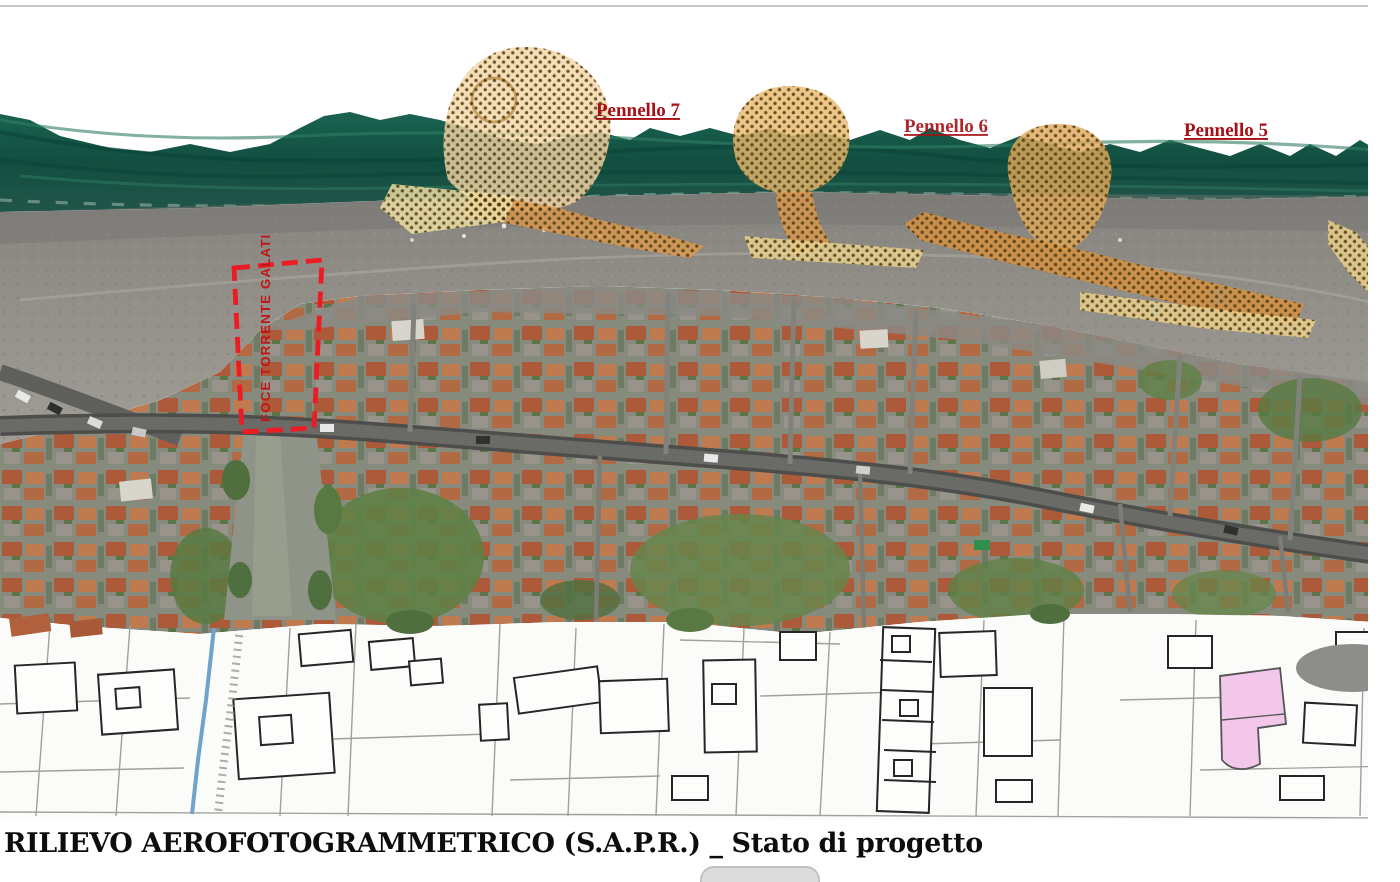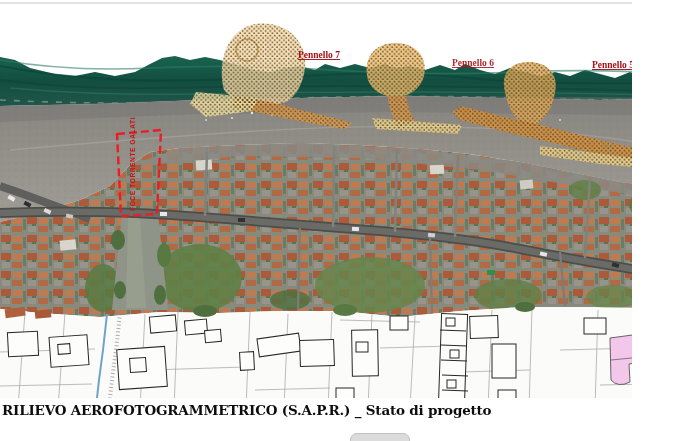--- a/index.html
+++ b/index.html
@@ -1,19 +1,19 @@
 <!DOCTYPE html>
 <html><head>
 <meta charset="utf-8">
 <style>
   html,body{margin:0;padding:0;background:#ffffff;}
-  .stage{position:relative;width:632px;height:441px;overflow:hidden;background:#ffffff;
+  .stage{position:relative;width:684px;height:441px;overflow:hidden;background:#ffffff;
          font-family:"Liberation Serif", serif;}
   .stage svg{position:absolute;left:0;top:0;}
-  .caption{position:absolute;left:0;top:398px;width:700px;height:31px;background:#ffffff;}
+  .caption{position:absolute;left:0;top:410px;width:700px;height:31px;background:#ffffff;}
   .caption span{position:absolute;left:2px;top:4px;font-family:"DejaVu Serif", serif;
                 font-weight:700;font-size:13.5px;color:#0d0d0d;letter-spacing:-0.2px;white-space:nowrap;}
   .ui-fragment{position:absolute;left:350px;top:433px;width:58px;height:14px;border-radius:7px;
                background:#dcdcdc;border:1px solid #c2c2c2;}
   .pennello-label{font-family:"Liberation Serif", serif;font-weight:700;font-size:9.5px;
                   fill:#a61016;text-decoration:underline;}
   .river-label{font-family:"Liberation Sans", sans-serif;font-weight:700;font-size:6.6px;
                fill:#c01818;letter-spacing:0.6px;}
 </style>
 </head>

